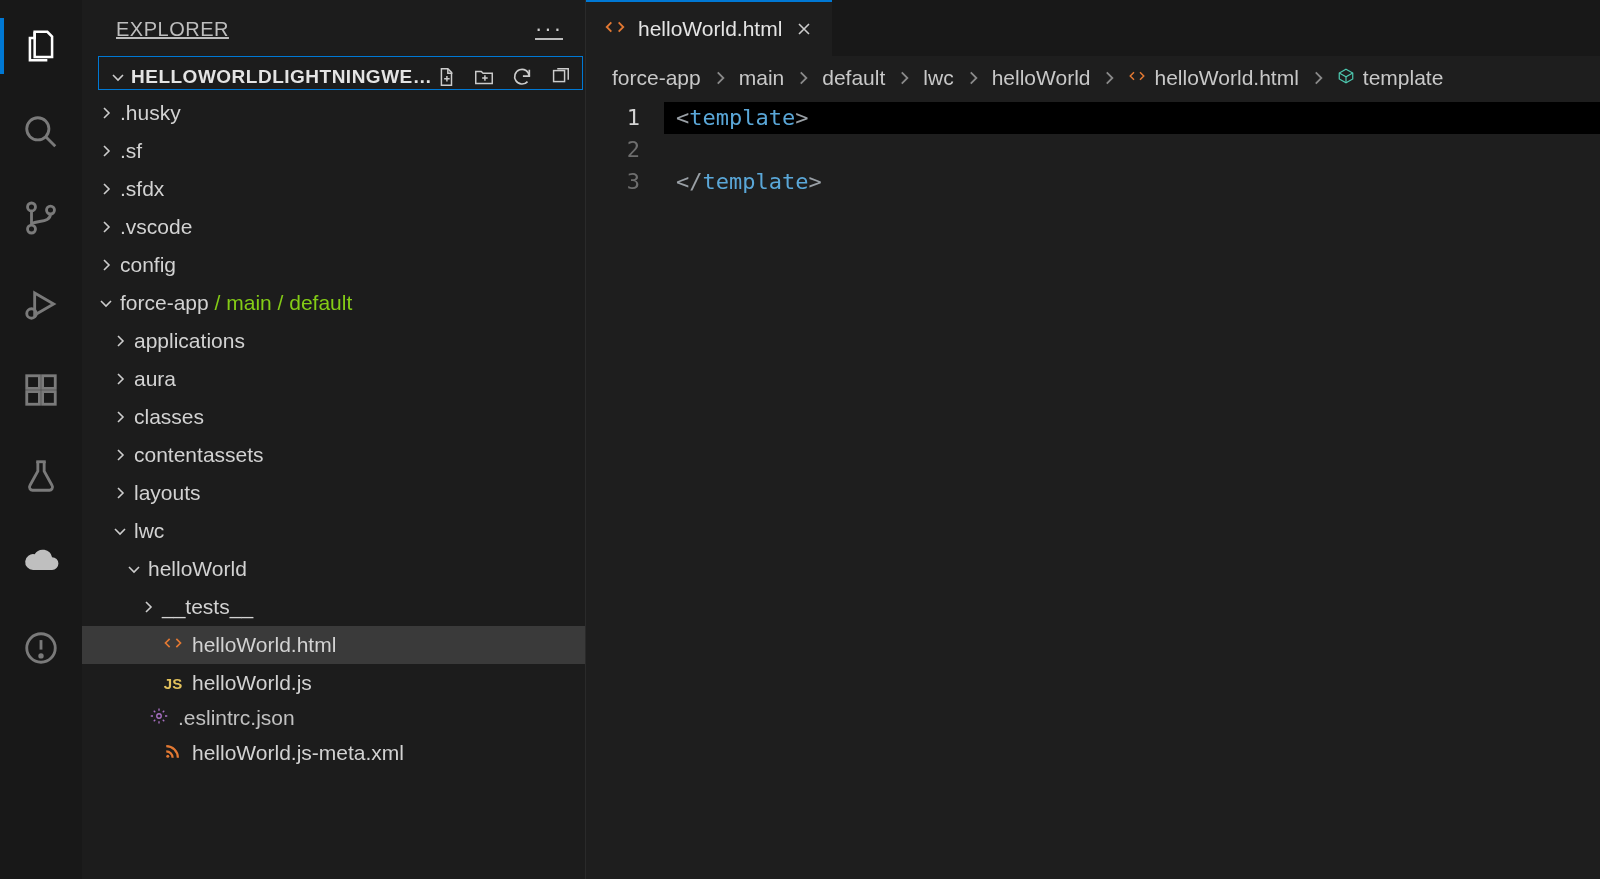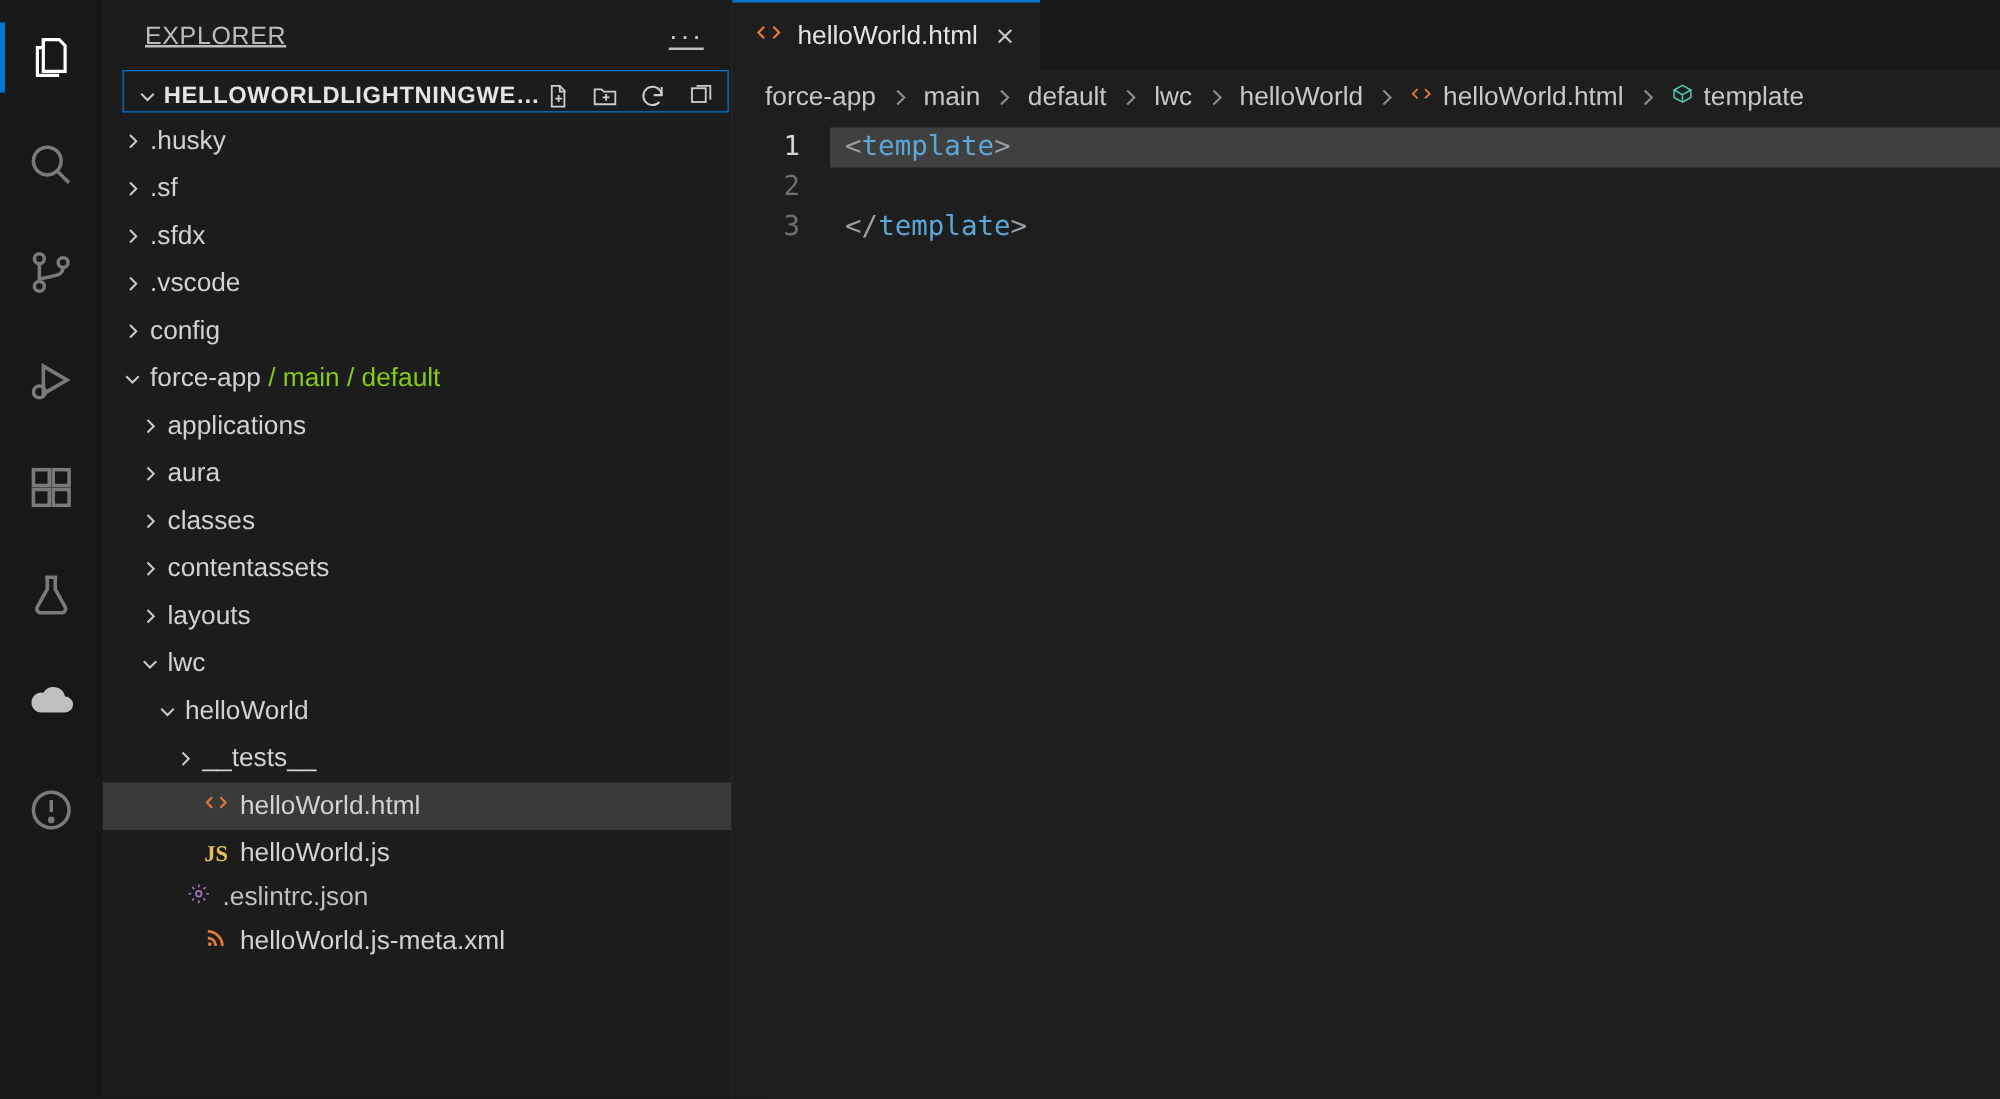--- a/index.html
+++ b/index.html
@@ -90,21 +90,21 @@
 
 .code {
   flex:1; display:flex; font-family: Menlo, Consolas, monospace; font-size:22px;
   line-height: 32px; padding-top: 2px;
 }
 .gutter { width: 78px; text-align:right; color:#6e6e6e; padding-right: 24px; }
 .gutter .ln { height:32px; }
 .gutter .ln.active { color:#d4d4d4; }
 .codelines { flex:1; }
 .codelines .line { height:32px; padding-left: 12px; }
-.codelines .line.cur { background:#404040; }
+.codelines .line.cur { background:#000000; }
 .tok-punct { color:#9aa0a6; }
 .tok-tag { color:#5aa7d8; }
 
 
 .ic-orange { color:#e37933; }
 .ic-yellow { color:#e2c15c; }
 .ic-purple { color:#b879d6; }
 </style>
 </head>
 <body>
@@ -351,21 +351,21 @@
           <span class="label">helloWorld.html</span>
         </div>
         <div class="tree-row">
           <span class="indent" style="width:56px"></span>
           <span class="twisty" style="visibility:hidden">
             <svg viewBox="0 0 16 16" width="16" height="16" fill="none" stroke="currentColor" stroke-width="1.6">
               <path d="M6 3l5 5-5 5"></path>
             </svg>
           </span>
           <span class="ficon">
-            <span class="ic-yellow" style="font-weight:700;font-size:18px;font-family:Liberation Serif, serif;">JS</span>
+            <span class="ic-yellow" style="font-weight:700;font-size:15px;font-family:Liberation Sans, sans-serif;">JS</span>
           </span>
           <span class="label">helloWorld.js</span>
         </div>
         <div class="tree-row" style="opacity: 0.9; height: 32px; overflow: hidden;">
           <span class="indent" style="width:42px"></span>
           <span class="twisty" style="visibility:hidden">
             <svg viewBox="0 0 16 16" width="16" height="16" fill="none" stroke="currentColor" stroke-width="1.6">
               <path d="M6 3l5 5-5 5"></path>
             </svg>
           </span>

